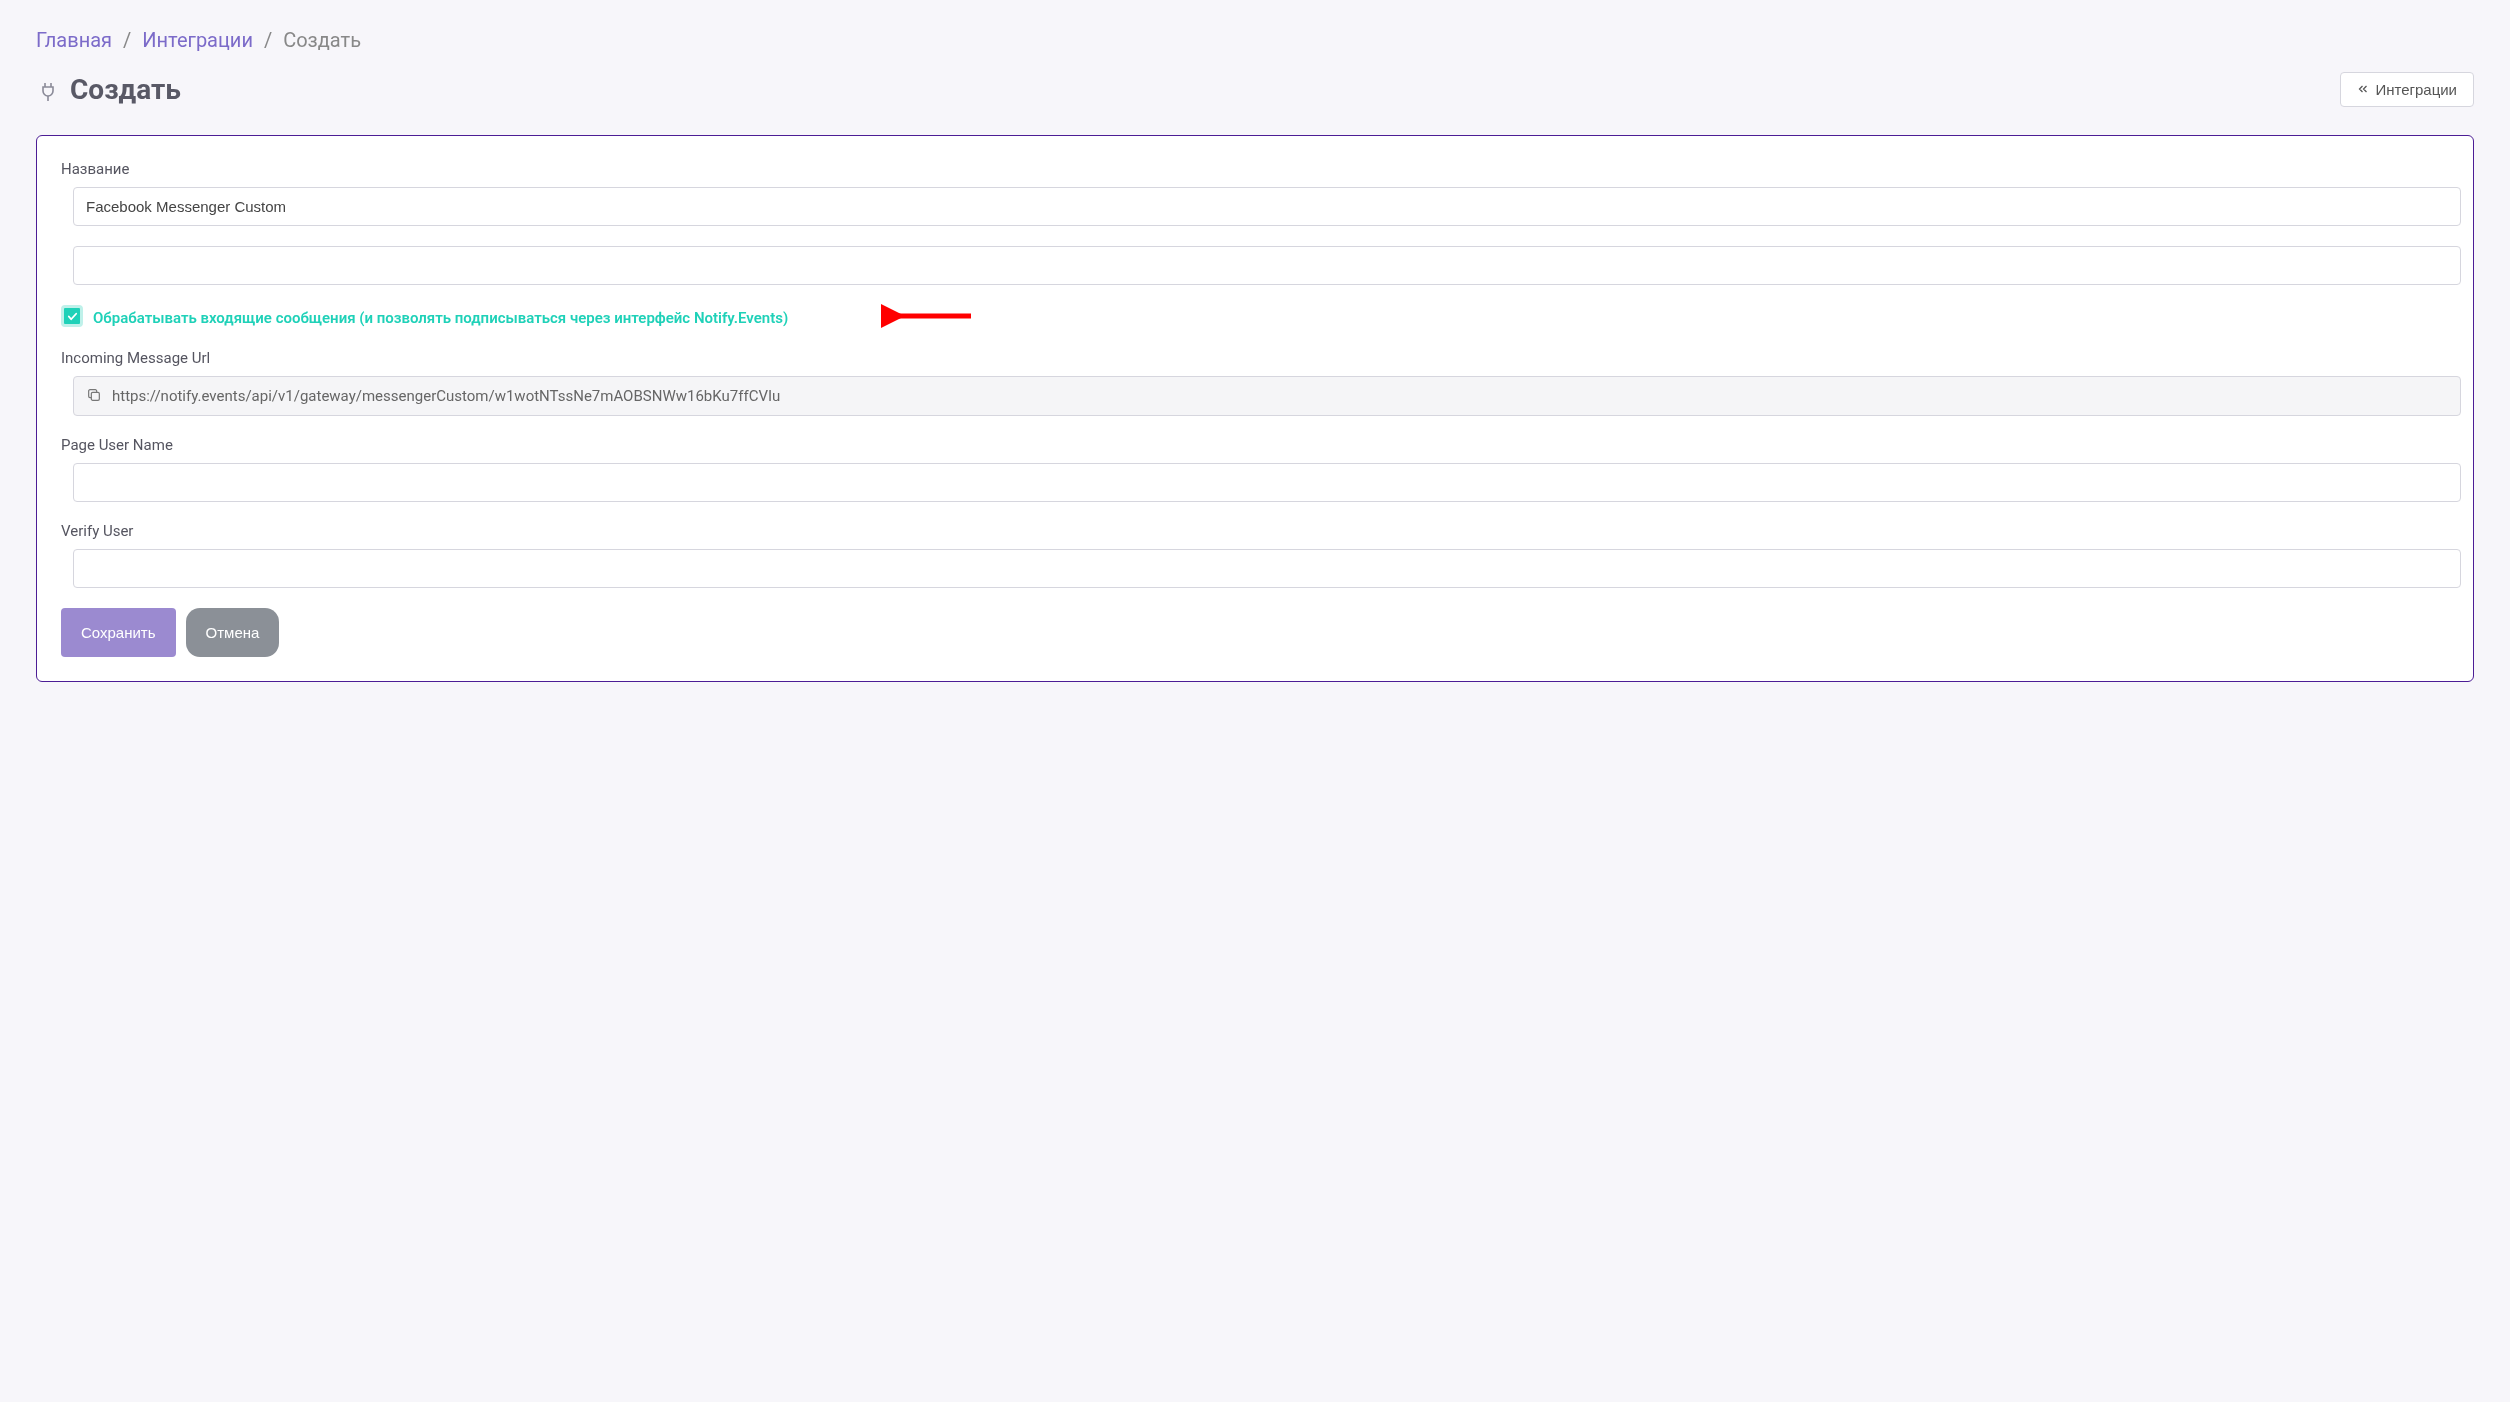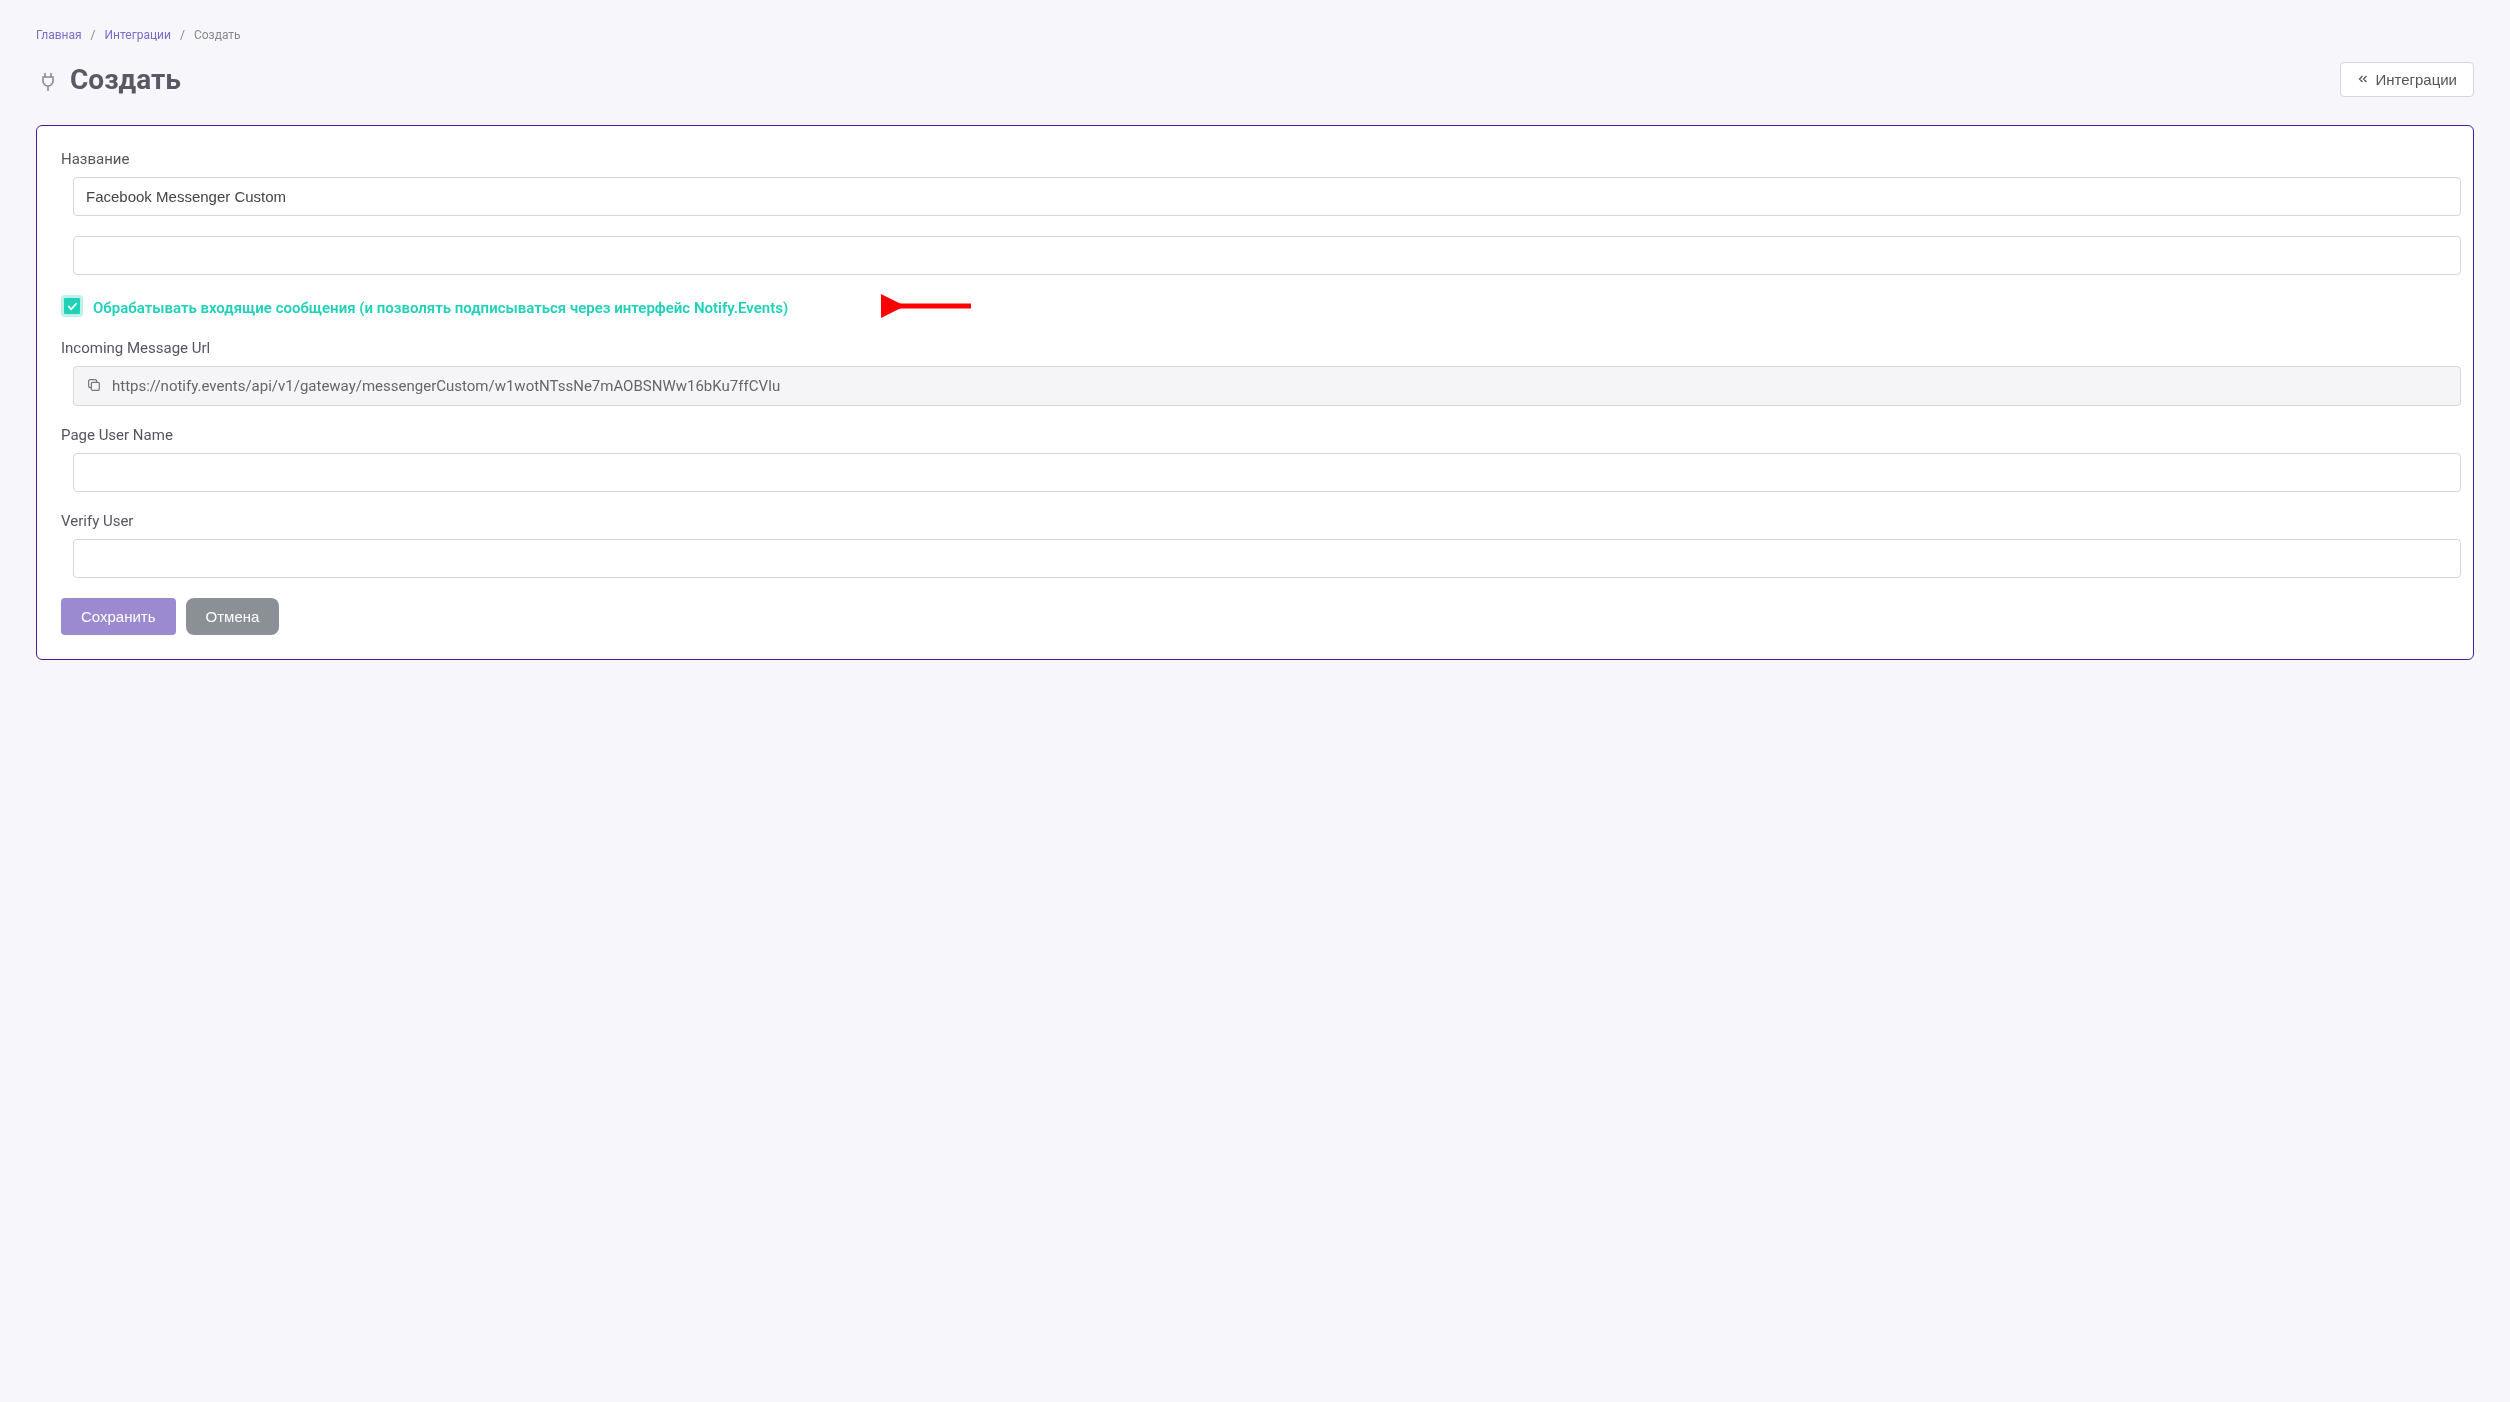--- a/index.html
+++ b/index.html
@@ -6,21 +6,21 @@
 body {
   font-family: -apple-system, BlinkMacSystemFont, "Segoe UI", Roboto, "Helvetica Neue", Arial, sans-serif;
   background: #f7f6fa;
   color: #4a4a58;
   font-size: 14px;
 }
 .container {
   padding: 28px 36px;
 }
 .breadcrumb {
-  font-size: 12px;
+  font-size: 20px;
   margin-bottom: 20px;
 }
 .breadcrumb a {
   color: #7c6bc9;
   text-decoration: none;
 }
 .breadcrumb .sep {
   color: #888;
   margin: 0 6px;
 }
@@ -138,23 +138,23 @@
   border: none;
   padding: 10px 20px;
   font-size: 15px;
   border-radius: 4px;
   cursor: pointer;
 }
 .btn-secondary {
   background: #8b9097;
   color: #fff;
   border: none;
-  padding: 10px 20px;
-  font-size: 15px;
-  border-radius: 8px;
+  padding: 16px 20px;
+  font-size: 15px;
+  border-radius: 14px;
   cursor: pointer;
 }
 </style>
 </head>
 <body>
 
 <div class="container">
 
   <div class="breadcrumb">
     <a href="#">Главная</a>

